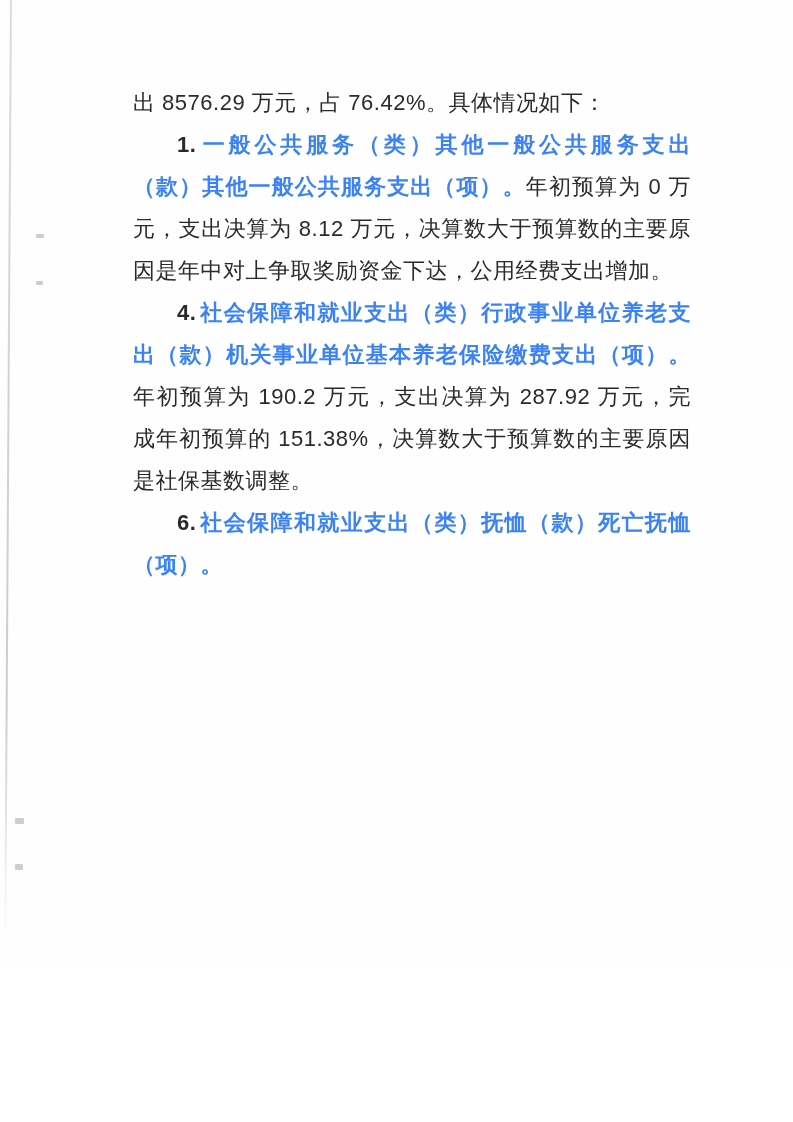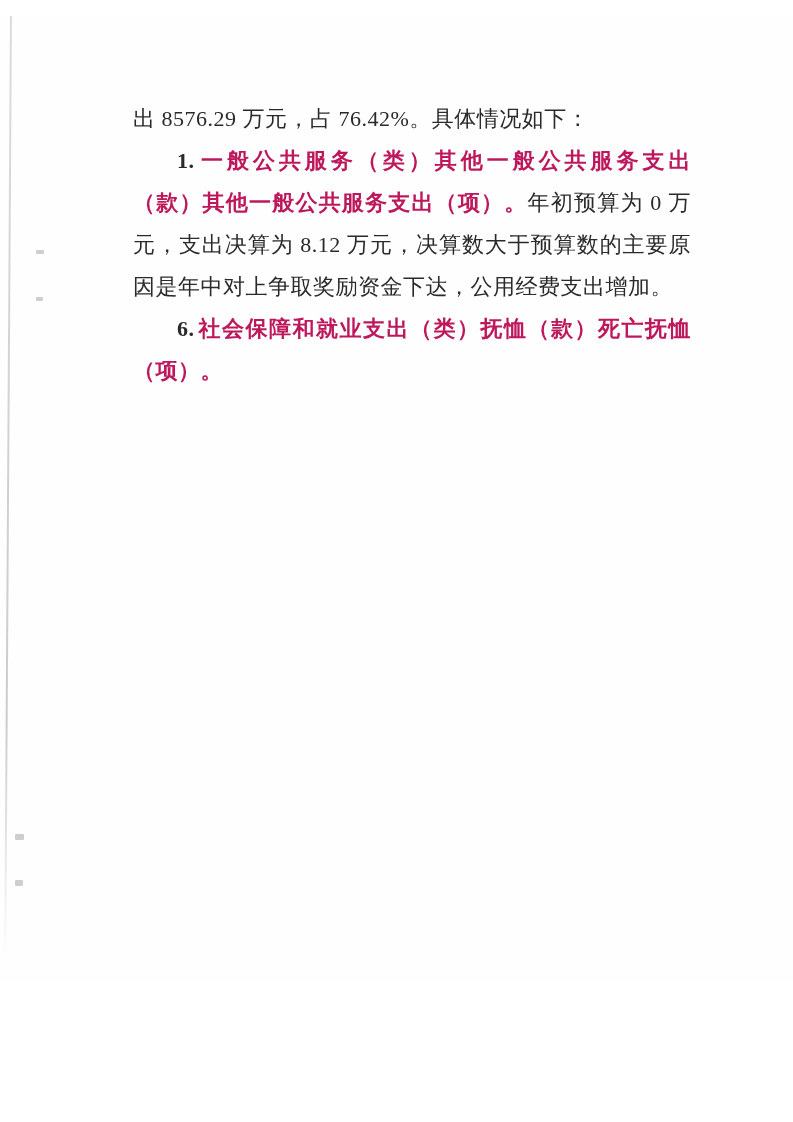--- a/index.html
+++ b/index.html
@@ -4,24 +4,24 @@
 <style>
   html, body {
     margin: 0;
     padding: 0;
     background: #ffffff;
   }
   .page {
     position: relative;
     width: 793px;
     height: 966px;
-    margin: 16px auto;
+    margin: 0 auto;
     background: #fefefe;
     overflow: hidden;
-    font-family: Liberation Serif, serif;
+    font-family: Liberation Sans, sans-serif;
     color: #2a2a2a;
   }
   
   .edge-line {
     position: absolute;
     left: 10px;
     top: -6px;
     width: 2px;
     height: 950px;
     background: linear-gradient(to bottom,
@@ -58,21 +58,21 @@
   }
   .para.item {
     text-indent: 44px;
   }
   .num {
     font-weight: bold;
     margin-right: 3px;
   }
   .head {
     font-weight: bold;
-    color: #be185d;
+    color: #3b82f6;
   }
   .body-text {
     font-weight: normal;
   }
 </style>
 </head>
 <body>
 
 <div class="page" style="background: rgb(254, 254, 254); color: rgb(42, 42, 42);">
   <div class="edge-line"></div>
@@ -82,18 +82,19 @@
   <div class="speck s4"></div>
 
   <div class="content">
 
     <p class="para intro"><span>出 8576.29 万元，占 76.42%。具体情况如下：</span></p>
 
     <p class="para item"><span class="num">1.</span><span class="head">一般公共服务（类）其他一般公共服务支出（款）其他一般公共服务支出（项）。</span><span class="body-text">年初预算为 0 万元，支出决算为 8.12 万元，决算数大于预算数的主要原因是年中对上争取奖励资金下达，公用经费支出增加。</span></p>
 
 
 
+    <p class="para item"><span class="num">4.</span><span class="head">社会保障和就业支出（类）行政事业单位养老支出（款）机关事业单位基本养老保险缴费支出（项）。</span><span class="body-text">年初预算为 190.2 万元，支出决算为 287.92 万元，完成年初预算的 151.38%，决算数大于预算数的主要原因是社保基数调整。</span></p>
 
 
     <p class="para item"><span class="num">6.</span><span class="head">社会保障和就业支出（类）抚恤（款）死亡抚恤（项）。</span><span class="body-text"></span></p>
 
   </div>
 </div>
 
 </body></html>

